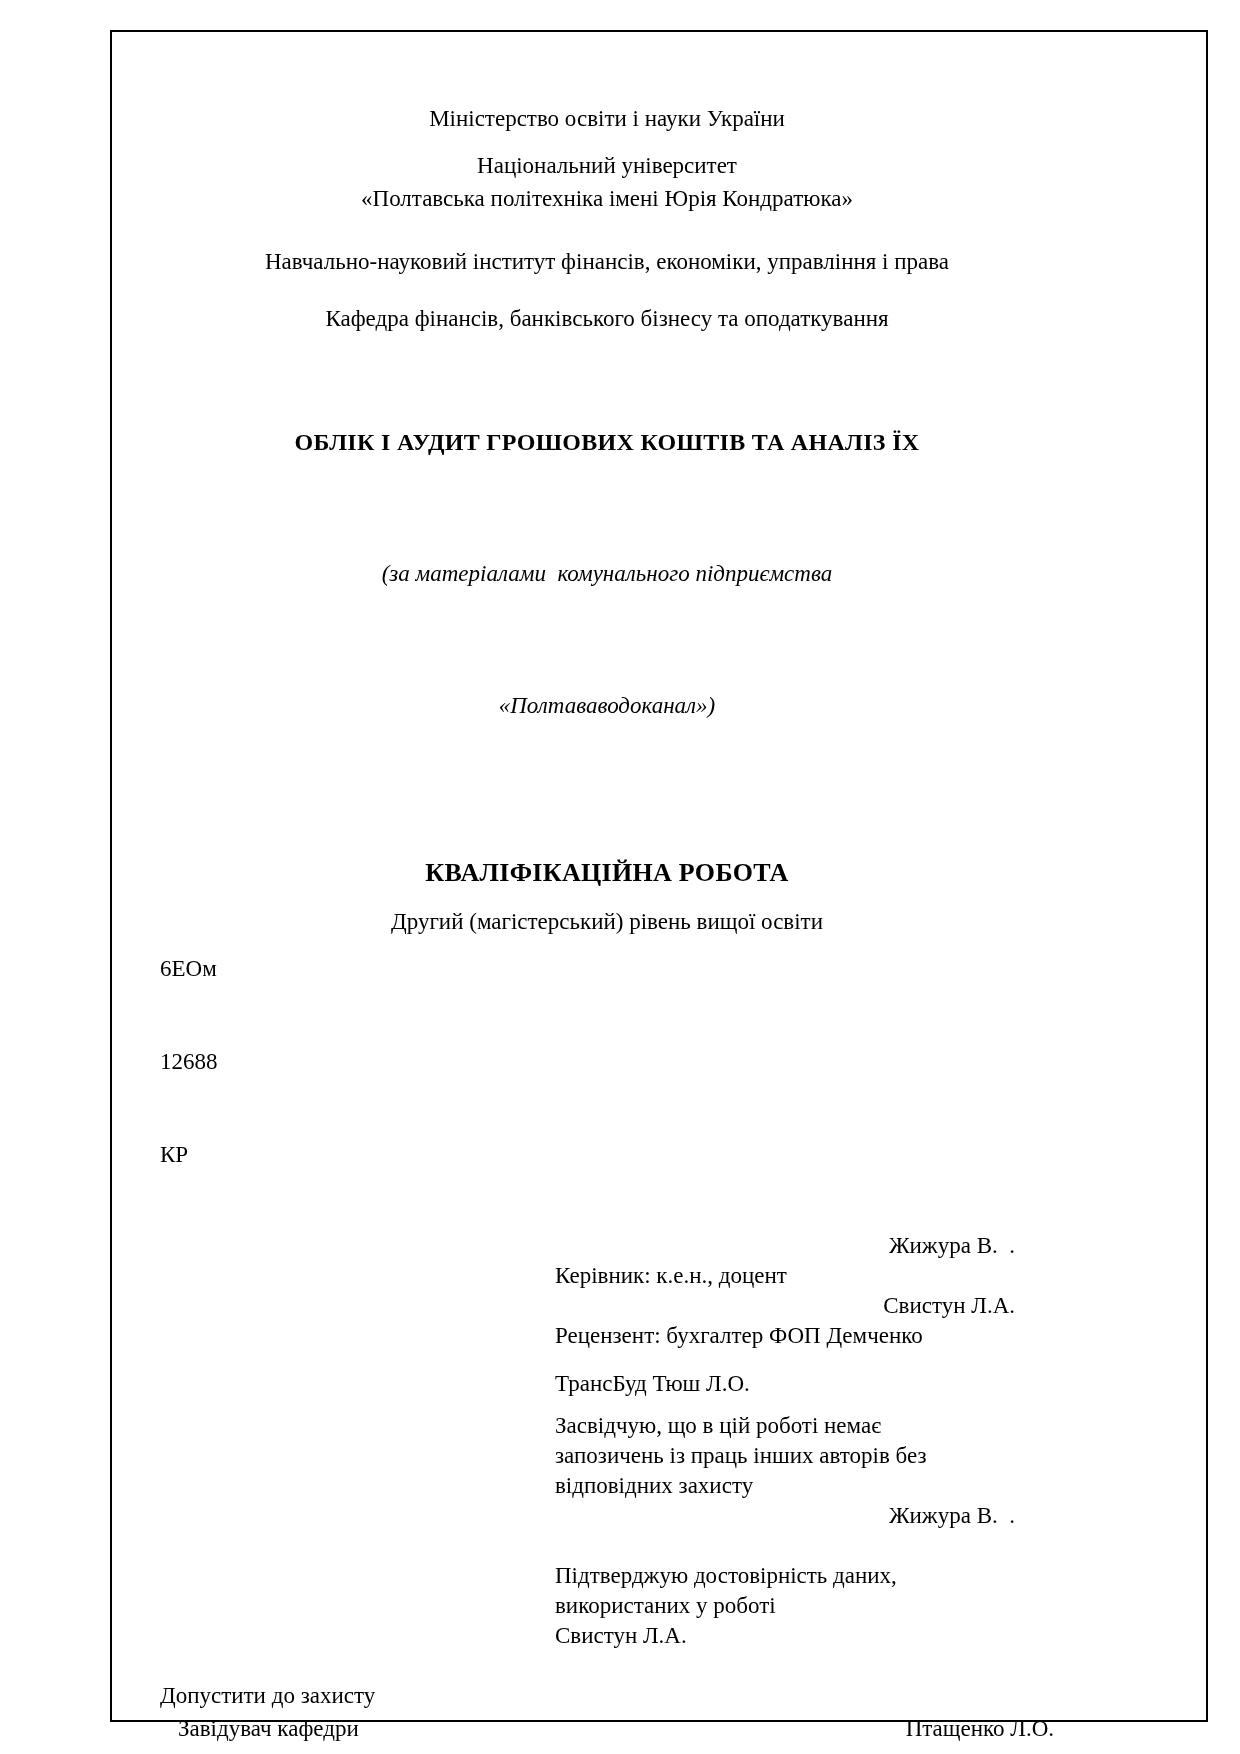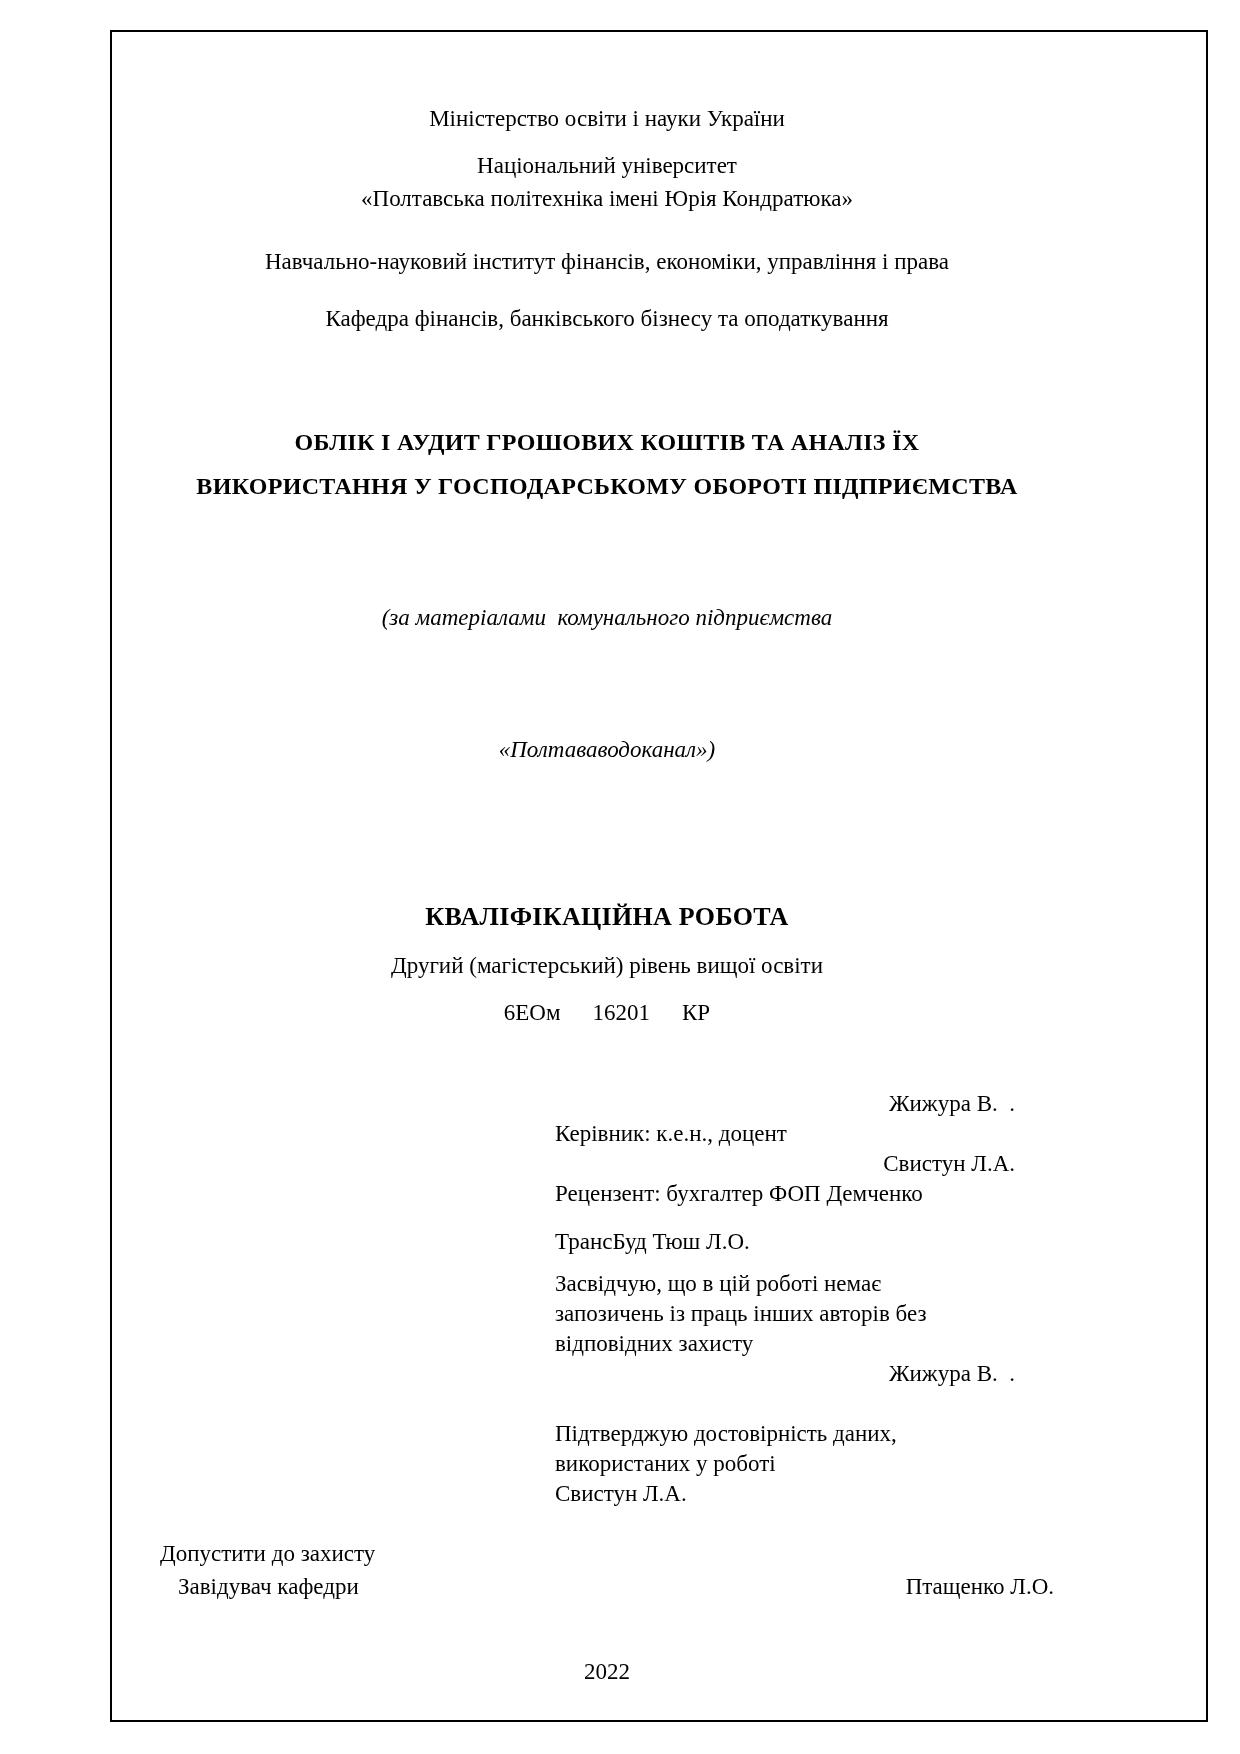--- a/index.html
+++ b/index.html
@@ -36,21 +36,21 @@
   .title-block {
     margin-top: 85px;
     line-height: 44px;
     font-weight: bold;
     font-size: 24px;
     letter-spacing: 0.3px;
   }
   .materials { line-height: 44px; white-space: pre-wrap; font-style: italic; }
   .work-type { margin-top: 40px; font-weight: bold; font-size: 26px; letter-spacing: 0.3px; }
   .level { margin-top: 16px; }
-  .codes { margin-top: 14px; display: flex; justify-content: center; gap: 32px; }
+  .codes { margin-top: 14px; display: flex; justify-content: center; gap: 60px; flex-direction: column; }
   .credits {
     margin-top: 60px;
     margin-left: 395px;
     width: 470px;
     line-height: 30px;
     text-align: left;
   }
   .sig-right { text-align: right; padding-right: 10px; white-space: pre-wrap; }
   .gap-sm { margin-top: 18px; }
   .gap-xs { margin-top: 12px; }
@@ -72,35 +72,34 @@
         <p>Національний університет</p>
         <p>«Полтавська політехніка імені Юрія Кондратюка»</p>
       </div>
 
       <p class="center institute">Навчально-науковий інститут фінансів, економіки, управління і права</p>
 
       <p class="center department">Кафедра фінансів, банківського бізнесу та оподаткування</p>
 
       <div class="title-block center">
         <p>ОБЛІК І АУДИТ ГРОШОВИХ КОШТІВ ТА АНАЛІЗ ЇХ</p>
-        <p>ВИКОРИСТАННЯ У ГОСПОДАРСЬКОМУ ОБОРОТІ ПІДПРИЄМСТВА</p>
       </div>
 
       <div class="materials center">
         <p>(за матеріалами  комунального підприємства</p>
         <p>«Полтававодоканал»)</p>
       </div>
 
       <p class="work-type center">КВАЛІФІКАЦІЙНА РОБОТА</p>
 
       <p class="level center">Другий (магістерський) рівень вищої освіти</p>
 
       <div class="codes">
         <span>6ЕОм</span>
-        <span>16201</span>
+        <span>12688</span>
         <span>КР</span>
       </div>
 
       <div class="credits">
         <p class="sig-right">Жижура В.  .</p>
         <p>Керівник: к.е.н., доцент</p>
         <p class="sig-right">Свистун Л.А.</p>
         <p>Рецензент: бухгалтер ФОП Демченко</p>
         <p class="gap-sm">ТрансБуд Тюш Л.О.</p>
 

